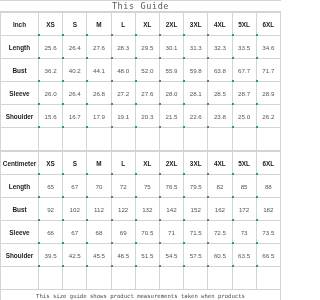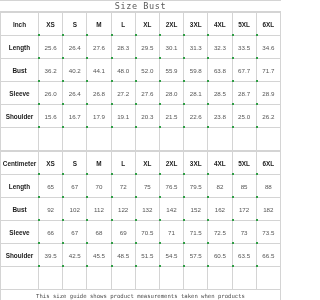--- a/index.html
+++ b/index.html
@@ -120,21 +120,21 @@
     text-align: center;
     white-space: nowrap;
   }
 </style>
 </head>
 <body>
 
 <div class="size-guide">
 
   <div class="title-bar">
-    <span class="title-text">Size Bust</span>
+    <span class="title-text">This Guide</span>
   </div>
 
   <table class="size-table">
     <tbody>
         <tr class="header-row">
           <td class="hdr-unit col-unit">Inch</td>
           <td class="marked">XS</td>
           <td class="marked">S</td>
           <td class="marked">M</td>
           <td class="marked">L</td>

